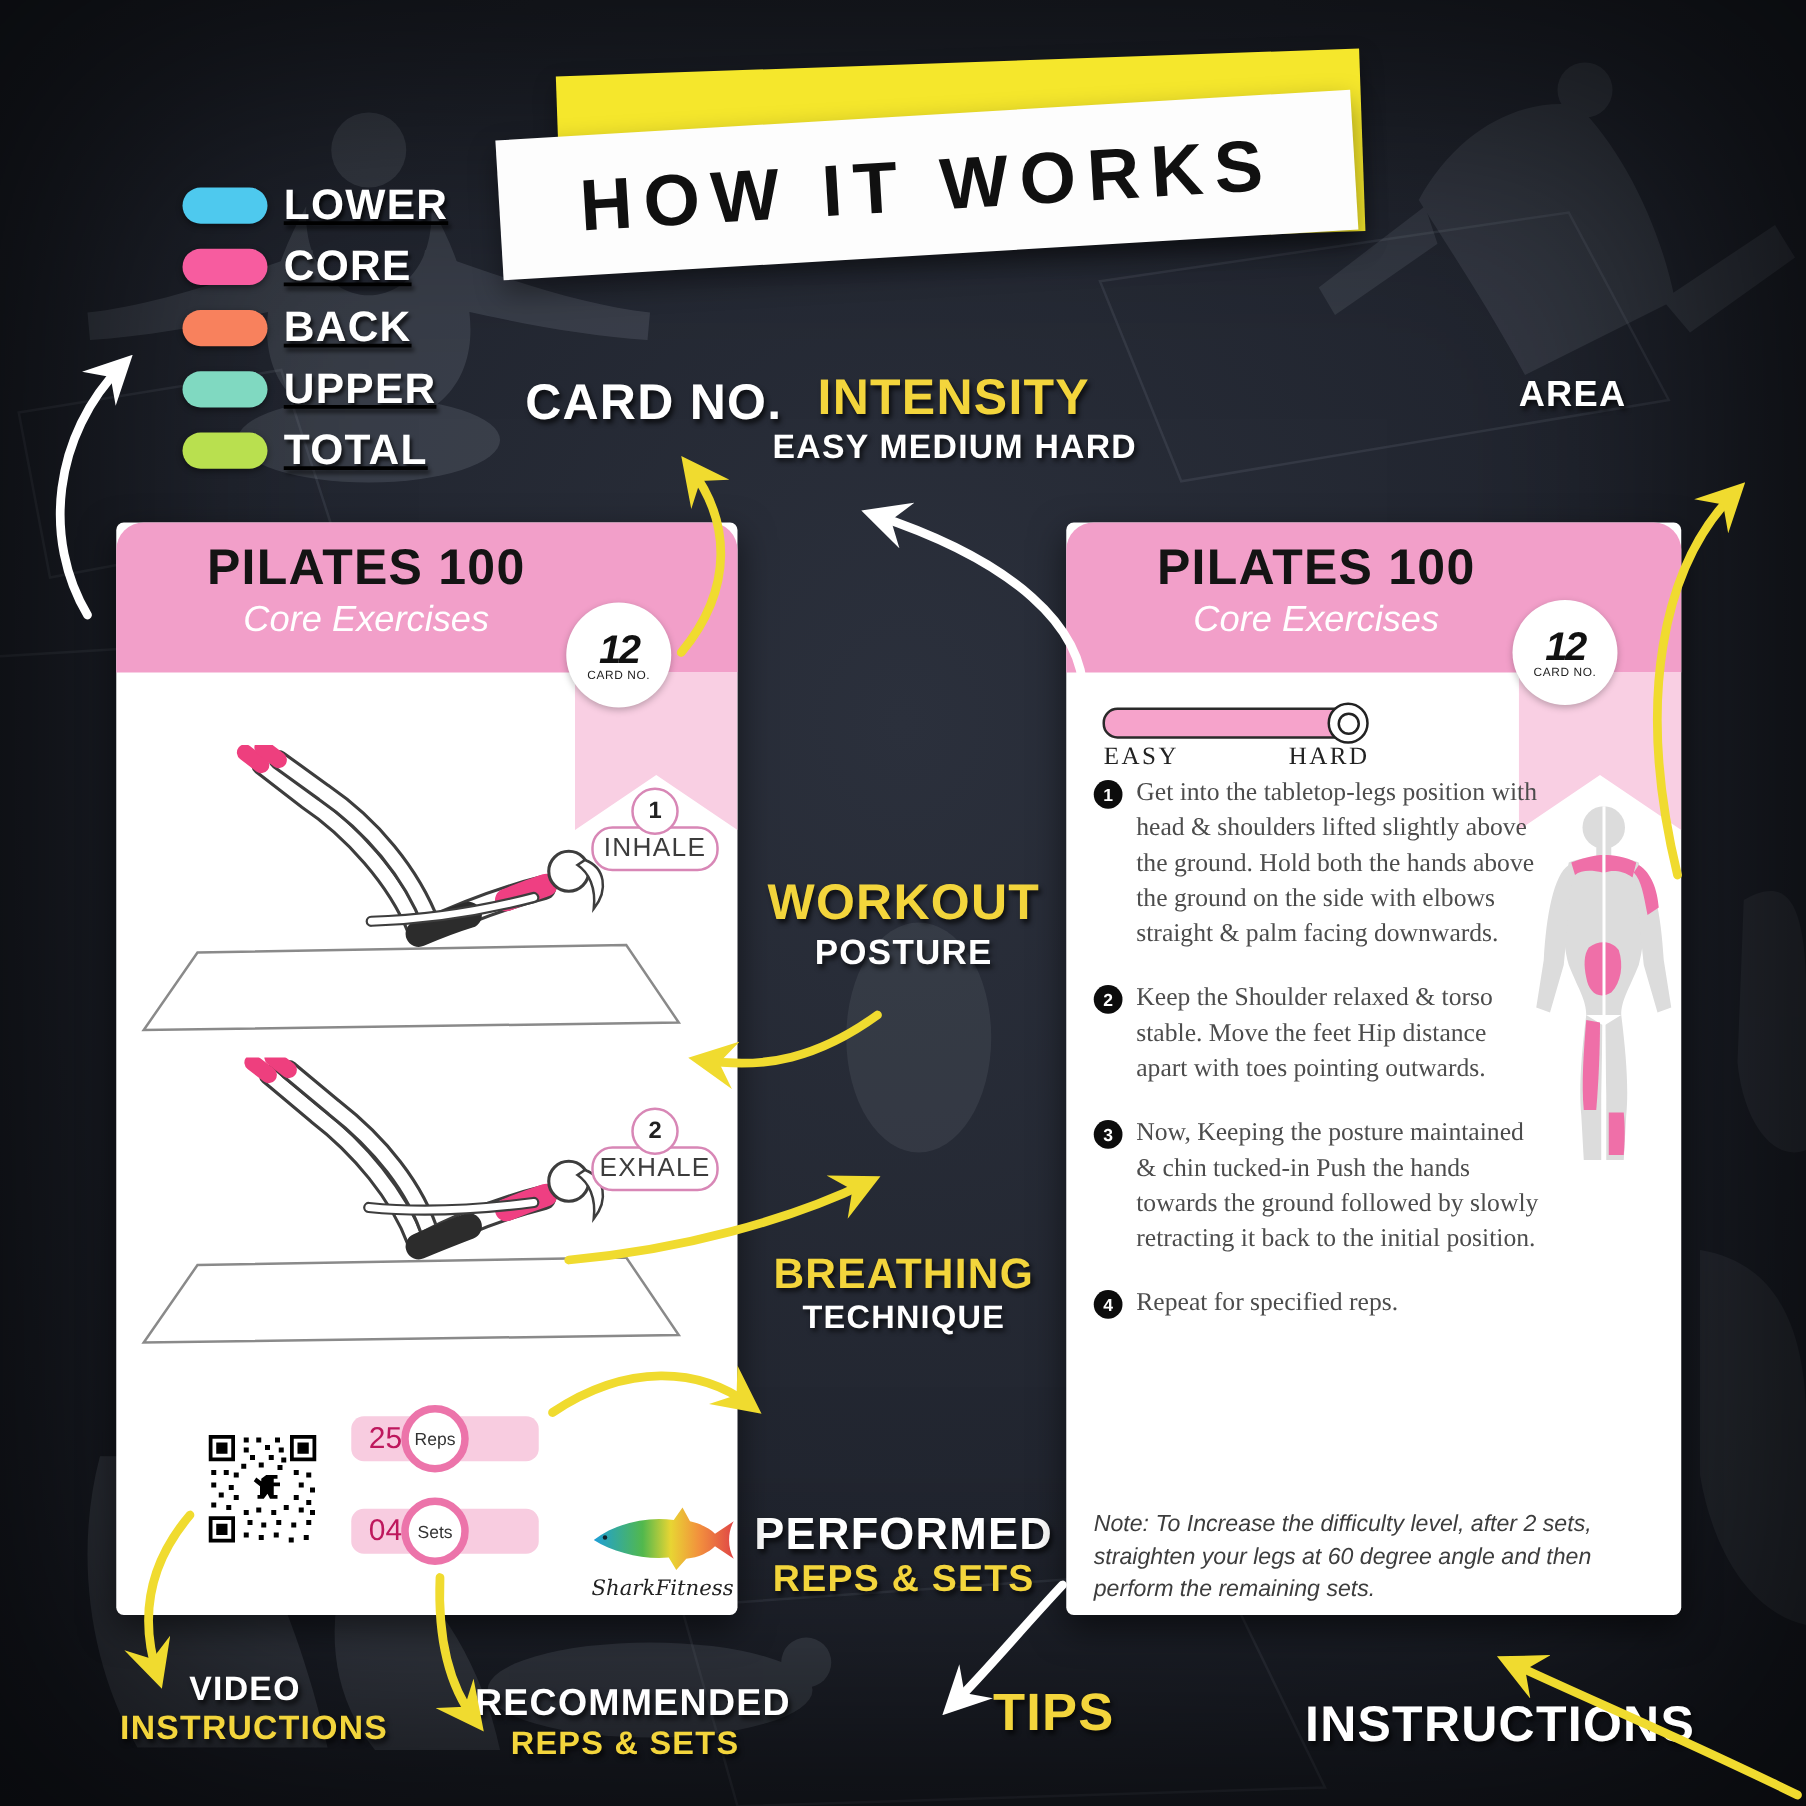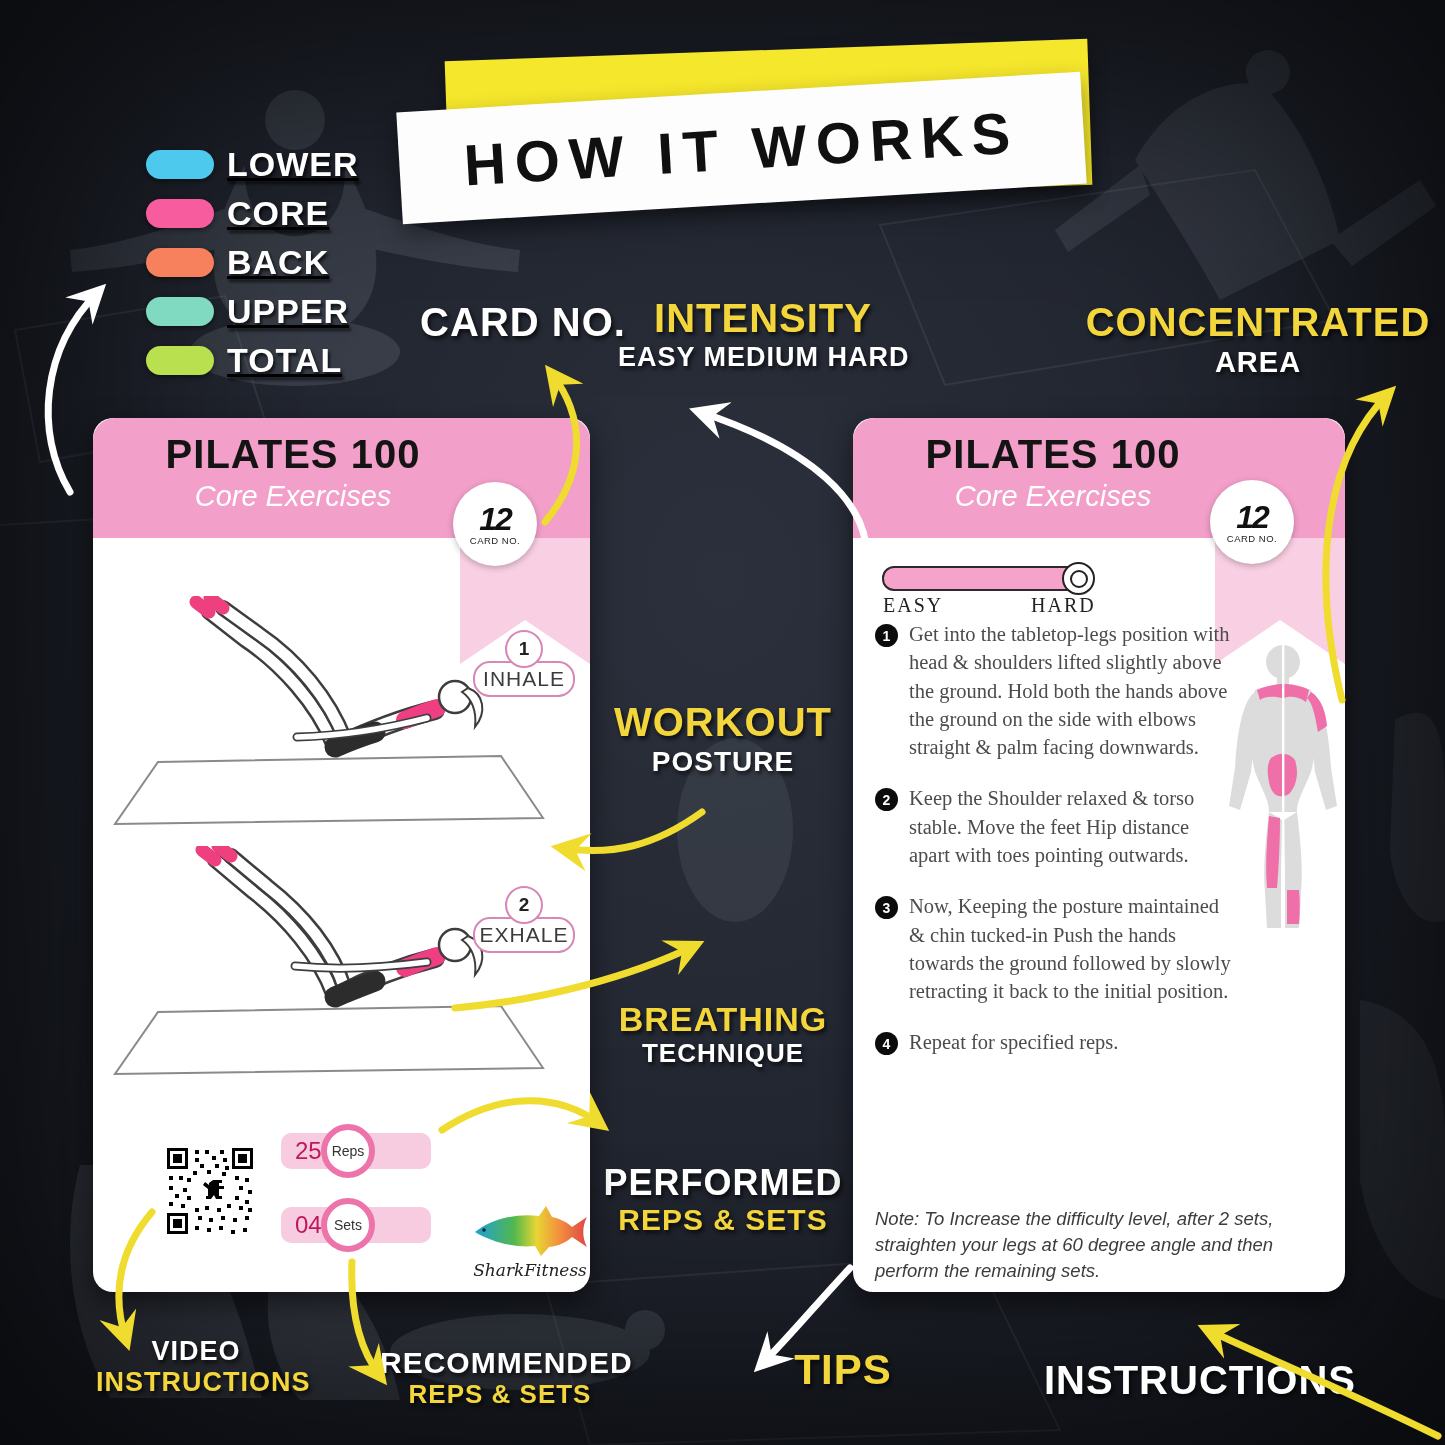--- a/index.html
+++ b/index.html
@@ -30,28 +30,28 @@
   .cap{position:absolute;z-index:4;text-align:center;line-height:1.14;}
   .cap div{font-weight:800;letter-spacing:1px;text-shadow:2px 3px 4px rgba(0,0,0,.7);white-space:nowrap;}
   .cy{color:#F3D53C;}.cw{color:#FFFFFF;}
   .f40{font-size:40px;}.f36{font-size:36px;}.f34{font-size:34px;}.f32{font-size:28px;}
   .f30{font-size:30px;}.f29{font-size:29px;}.f27{font-size:27px;}.f26{font-size:26px;}.f42{font-size:42px;}
   .co-cardno{left:408px;top:300px;width:230px;}
   .co-intensity{left:618px;top:296px;width:290px;}
   .co-conc{left:1078px;top:300px;width:360px;}
   .co-workout{left:600px;top:700px;width:246px;}
   .co-breath{left:600px;top:1000px;width:246px;}
-  .co-perf{left:596px;top:1162px;width:254px;}
+  .co-perf{left:596px;top:1206px;width:254px;}
   .co-video{left:96px;top:1336px;width:200px;}
   .co-reco{left:380px;top:1346px;width:240px;}
   .co-tips{left:788px;top:1346px;width:110px;}
   .co-instr{left:980px;top:1358px;width:440px;}
 
   
-  .card{position:absolute;top:418px;height:874px;background:#fff;border-radius:20px;z-index:5;
+  .card{position:absolute;top:418px;height:874px;background:#fff;border-radius:6px;z-index:5;
         box-shadow:0 10px 28px rgba(0,0,0,.55);}
   .card.cleft{left:93px;width:497px;}
   .card.cright{left:853px;width:492px;}
   .band{position:absolute;left:0;top:0;right:0;height:120px;background:#F29FC9;border-radius:22px 22px 0 0;}
   .fold{position:absolute;right:0;top:118px;width:130px;height:142px;}
   .c-title{position:absolute;left:0;top:14px;width:400px;text-align:center;}
   .c-title .t1{font-size:40px;font-weight:800;color:#141414;letter-spacing:1px;}
   .c-title .t2{font-size:29px;font-style:italic;color:#fff;margin-top:3px;}
   .numcircle{position:absolute;width:84px;height:84px;border-radius:50%;background:#fff;
              display:flex;flex-direction:column;align-items:center;justify-content:center;
@@ -170,21 +170,20 @@
   </div>
 
   <div class="cap co-cardno">
     <div class="cw f40">CARD NO.</div>
   </div>
   <div class="cap co-intensity">
     <div class="cy f40">INTENSITY</div>
     <div class="cw f27">EASY MEDIUM HARD</div>
   </div>
   <div class="cap co-conc">
-    <div class="cy f40">CONCENTRATED</div>
     <div class="cw f29">AREA</div>
   </div>
   <div class="cap co-workout">
     <div class="cy f40">WORKOUT</div>
     <div class="cw f32">POSTURE</div>
   </div>
   <div class="cap co-breath">
     <div class="cy f34">BREATHING</div>
     <div class="cw f26">TECHNIQUE</div>
   </div>

